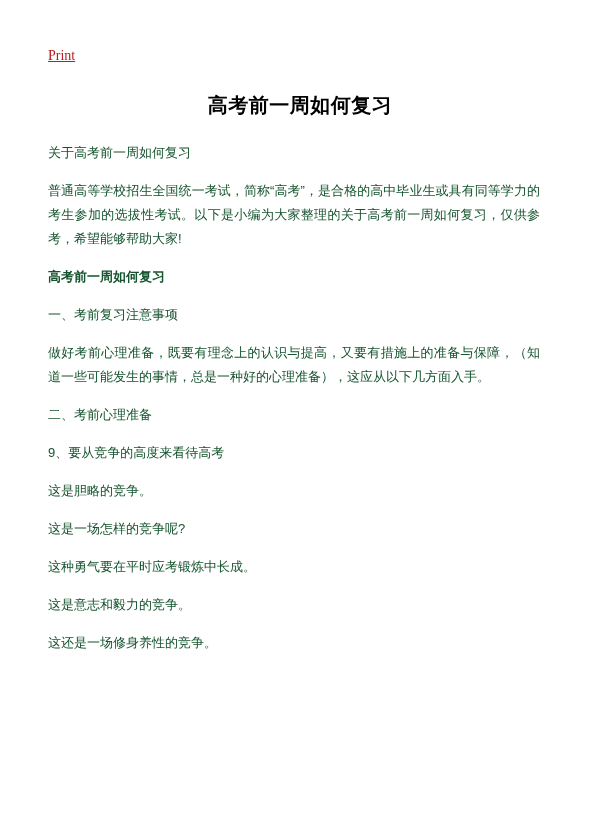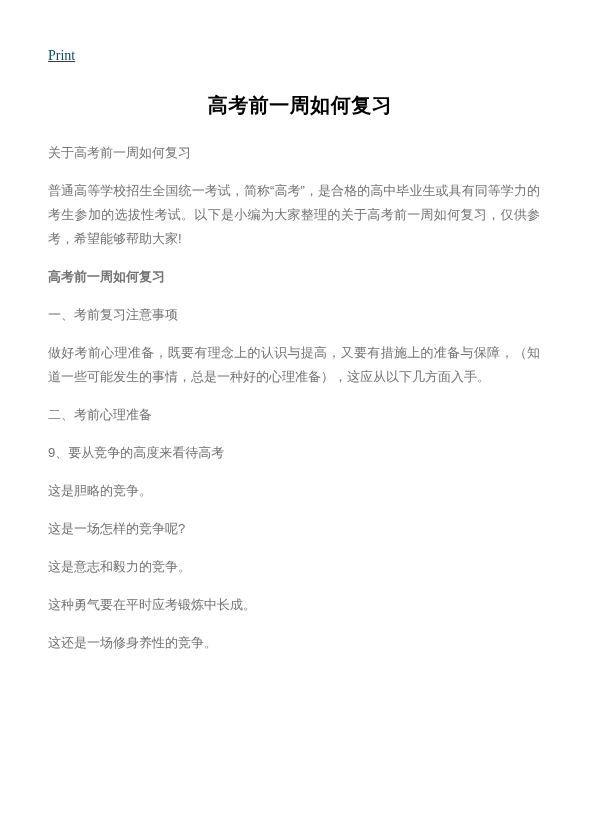--- a/index.html
+++ b/index.html
@@ -17,40 +17,40 @@
   .page {
     width: 600px;
     height: 828px;
     box-sizing: border-box;
     padding: 46px 48px 0 48px;
     position: relative;
   }
   .print-link {
     font-family: "Liberation Serif", serif;
     font-size: 14px;
-    color: #0c4a6e;
+    color: #b91c1c;
     line-height: 1.2;
     margin: 0 0 26px 0;
     display: inline-block;
     cursor: pointer;
   }
   .doc-title {
     font-size: 20px;
     font-weight: bold;
     text-align: center;
     margin: 0 0 22px 0;
     letter-spacing: 0.5px;
     line-height: 1.4;
   }
   p.body-text {
     font-size: 13px;
     line-height: 1.85;
     margin: 0 12px 14px 0;
     text-align: justify;
-    color: #737373;
+    color: #14532d;
   }
   p.body-text.bold {
     font-weight: bold;
   }
 </style>
 </head>
 <body>
 
 <div class="page">
 
@@ -61,19 +61,19 @@
   <div>
     <p class="body-text">关于高考前一周如何复习</p>
     <p class="body-text">普通高等学校招生全国统一考试，简称“高考”，是合格的高中毕业生或具有同等学力的考生参加的选拔性考试。以下是小编为大家整理的关于高考前一周如何复习，仅供参考，希望能够帮助大家!</p>
     <p class="body-text bold">高考前一周如何复习</p>
     <p class="body-text">一、考前复习注意事项</p>
     <p class="body-text">做好考前心理准备，既要有理念上的认识与提高，又要有措施上的准备与保障，（知道一些可能发生的事情，总是一种好的心理准备），这应从以下几方面入手。</p>
     <p class="body-text">二、考前心理准备</p>
     <p class="body-text">9、要从竞争的高度来看待高考</p>
     <p class="body-text">这是胆略的竞争。</p>
     <p class="body-text">这是一场怎样的竞争呢?</p>
+    <p class="body-text">这种勇气要在平时应考锻炼中长成。</p>
     <p class="body-text">这是意志和毅力的竞争。</p>
-    <p class="body-text">这种勇气要在平时应考锻炼中长成。</p>
     <p class="body-text">这还是一场修身养性的竞争。</p>
 
   </div>
 
 </div>
 
 </body></html>

